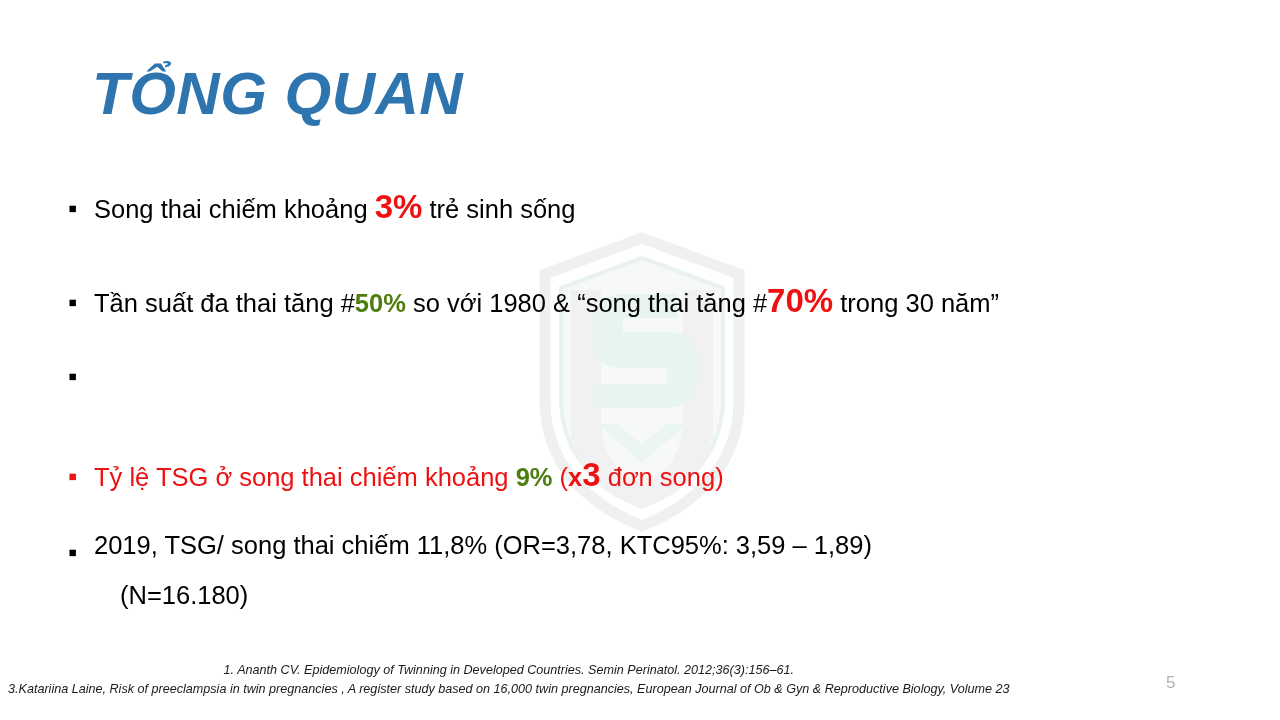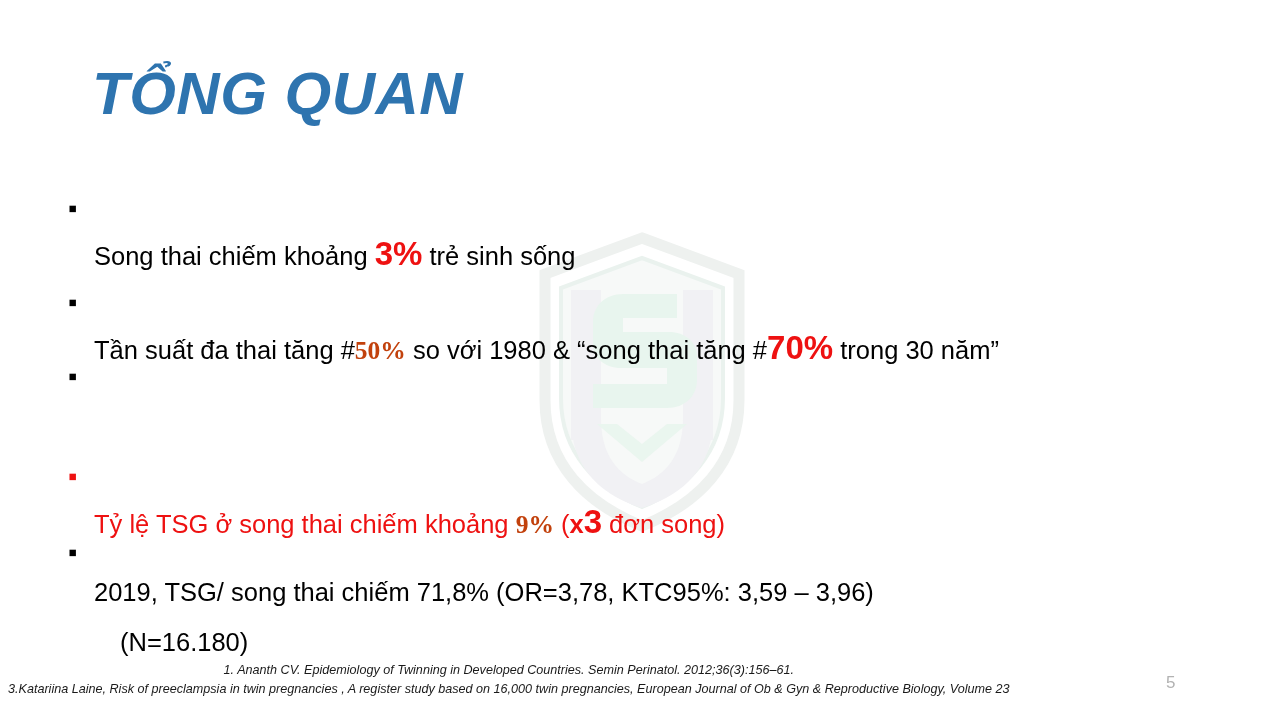--- a/index.html
+++ b/index.html
@@ -65,42 +65,40 @@
     padding-top: 9px;
     text-align: left;
     color: #000;
   }
   .bullet-marker.red { color: #EE1111; }
 
   .bullet-text {
     font-size: 25.5px;
     color: #000000;
     line-height: 1.25;
-    margin-top: 47px;
   }
 
   .b1 { position: absolute; left: 68px; top: 0px; }
   .b2 { position: absolute; left: 68px; top: 94px; }
   .b3 { position: absolute; left: 68px; top: 168px; }
   .b4 { position: absolute; left: 68px; top: 268px; }
   .b5 { position: absolute; left: 68px; top: 344px; width: 1165px; }
 
   .b5 .bullet-text {
     width: 1135px;
     text-align: justify;
     text-align-last: left;
   }
   .b5 .line2 { display: block; padding-left: 26px; margin-top: 18px; }
 
   .red-line .bullet-text { color: #EE1111; }
 
   .hl-red {
-    color: #c2410c;
+    color: #4d7c0f;
     font-weight: bold;
-    font-family: Liberation Serif, serif;
   }
   .hl-red-big {
     color: #EE1111;
     font-weight: bold;
     font-size: 33px;
   }
   .big3 {
     font-size: 33px;
     font-weight: bold;
   }
@@ -171,21 +169,21 @@
     <span class="bullet-marker">▪</span>
   </div>
 
   <div class="bullet-row b4 red-line">
     <span class="bullet-marker red">▪</span>
     <span class="bullet-text"><span>Tỷ lệ TSG ở song thai chiếm khoảng </span><span class="hl-red">9%</span><span> (</span><span class="bold-x">x</span><span class="big3">3</span><span> đơn song)</span></span>
   </div>
 
   <div class="bullet-row b5">
     <span class="bullet-marker">▪</span>
-    <span class="bullet-text"><span>2019, TSG/ song thai chiếm 71,8% (OR=3,78, KTC95%: 3,59 – 3,96)</span><span class="line2">(N=16.180)</span></span>
+    <span class="bullet-text"><span>2019, TSG/ song thai chiếm 11,8% (OR=3,78, KTC95%: 3,59 – 1,89)</span><span class="line2">(N=16.180)</span></span>
   </div>
 
 </div>
 
 <div class="footnotes">
   <div class="footnote">1. Ananth CV. Epidemiology of Twinning in Developed Countries. Semin Perinatol. 2012;36(3):156–61.</div>
   <div class="footnote">3.Katariina Laine, Risk of preeclampsia in twin pregnancies , A register study based on 16,000 twin pregnancies, European Journal of Ob &amp; Gyn &amp; Reproductive Biology, Volume 23</div>
 </div>
 
 <div class="page-number">5</div>

